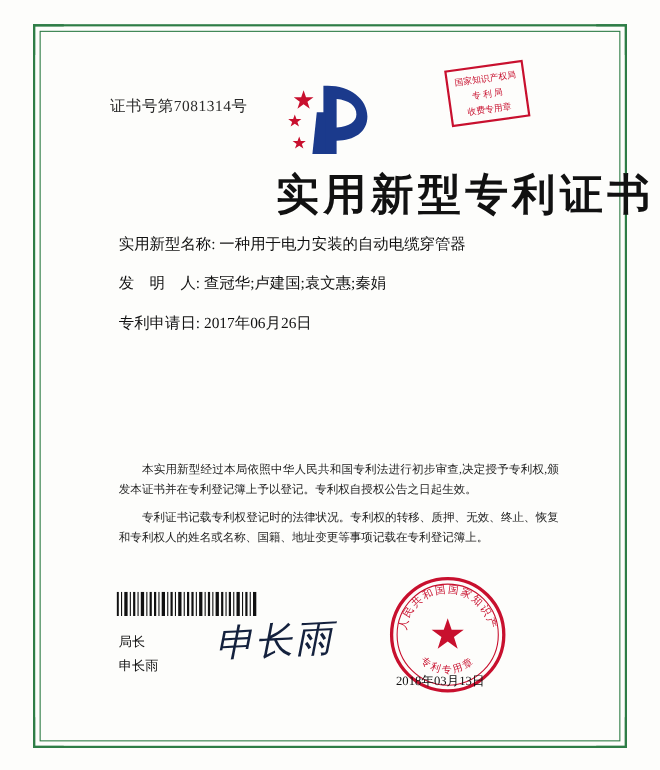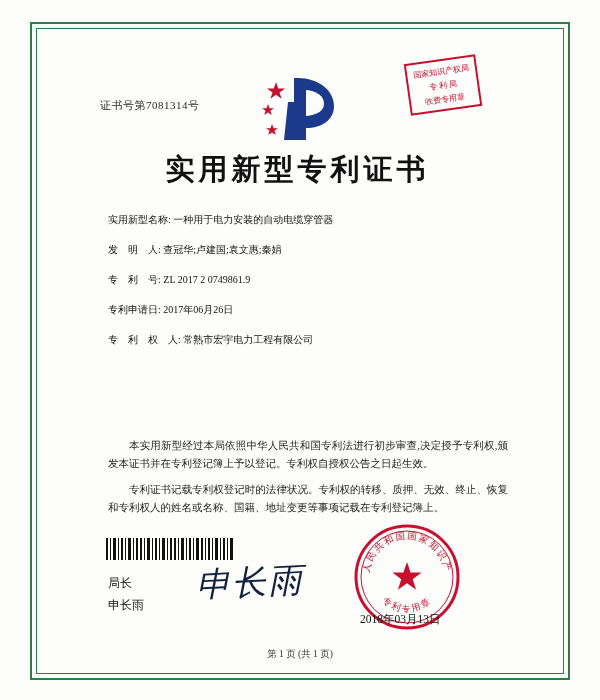--- a/index.html
+++ b/index.html
@@ -47,75 +47,74 @@
   }
   .corner.tl { left: 30px;  top: 22px;  border-right: none; border-bottom: none; }
   .corner.tr { right: 30px; top: 22px;  border-left: none;  border-bottom: none; }
   .corner.bl { left: 30px;  bottom: 20px; border-right: none; border-top: none; }
   .corner.br { right: 30px; bottom: 20px; border-left: none;  border-top: none; }
 
   .cert-no {
     position: absolute;
     left: 100px;
     top: 88px;
-    font-size: 11px;
+    font-size: 14px;
     letter-spacing: 0.5px;
     color: #2a2a2a;
-    margin-top: 10px;
   }
 
   
   .logo {
     position: absolute;
     left: 258px;
     top: 68px;
     width: 90px;
     height: 80px;
   }
   .logo svg { display: block; }
 
   .title {
     position: absolute;
     left: 0;
     right: 5px;
     top: 150px;
-    text-align: center;
-    font-size: 29px;
+    text-align: right;
+    font-size: 39px;
     font-weight: bold;
     letter-spacing: 4px;
     color: #111;
     font-family: "Liberation Serif", serif;
   }
 
   .fields {
     position: absolute;
     left: 108px;
     top: 212px;
     right: 70px;
-    font-size: 10px;
+    font-size: 14px;
     line-height: 1.5;
     color: #1b1b1b;
   }
   .field-row {
     margin-bottom: 15px;
     white-space: nowrap;
   }
   .field-label {
     display: inline-block;
     color: #111;
   }
   .field-value {
     display: inline-block;
     color: #111;
   }
 
   .body-text {
     position: absolute;
     left: 108px;
-    top: 437px;
+    top: 419px;
     width: 400px;
     font-size: 10.5px;
     line-height: 1.75;
     text-align: justify;
     color: #1d1d1d;
   }
   .body-text p {
     margin: 0 0 7px 0;
     text-indent: 21px;
   }
@@ -228,30 +227,22 @@
   <div class="fields">
     <div class="field-row">
       <span class="field-label">实用新型名称:</span>
       <span class="field-value">一种用于电力安装的自动电缆穿管器</span>
     </div>
     <div class="field-row">
       <span class="field-label">发　明　人:</span>
       <span class="field-value">查冠华;卢建国;袁文惠;秦娟</span>
     </div>
     <div class="field-row">
-      <span class="field-label">专　利　号:</span>
-      <span class="field-value">ZL 2017 2 0749861.9</span>
-    </div>
-    <div class="field-row">
       <span class="field-label">专利申请日:</span>
       <span class="field-value">2017年06月26日</span>
-    </div>
-    <div class="field-row">
-      <span class="field-label">专　利　权　人:</span>
-      <span class="field-value">常熟市宏宇电力工程有限公司</span>
     </div>
   </div>
 
   <div class="body-text">
     <p>本实用新型经过本局依照中华人民共和国专利法进行初步审查,决定授予专利权,颁发本证书并在专利登记簿上予以登记。专利权自授权公告之日起生效。</p>
     <p>专利证书记载专利权登记时的法律状况。专利权的转移、质押、无效、终止、恢复和专利权人的姓名或名称、国籍、地址变更等事项记载在专利登记簿上。</p>
   </div>
 
   <div class="barcode">
     <svg width="130" height="22" viewBox="0 0 130 22">
@@ -312,15 +303,14 @@
 
   <div class="signature-block">
     <div>局长</div>
     <div>申长雨</div>
   </div>
 
   <div class="sig-hand">申长雨</div>
 
   <div class="date-line">2018年03月13日</div>
 
-  <div class="footer">第 1 页 (共 1 页)</div>
 
 </div>
 
 </body></html>

